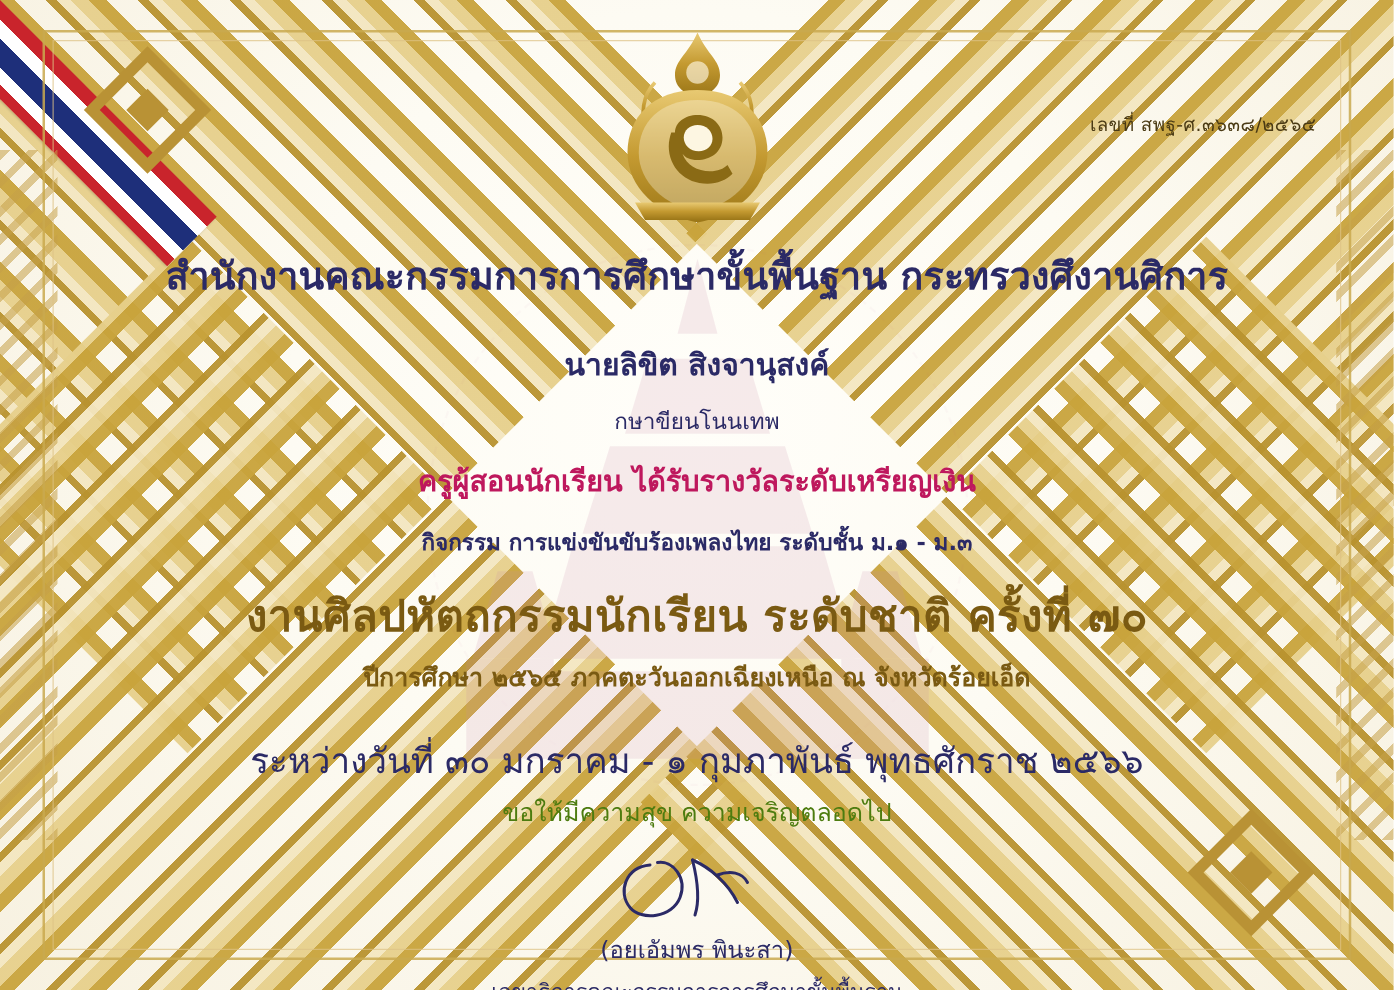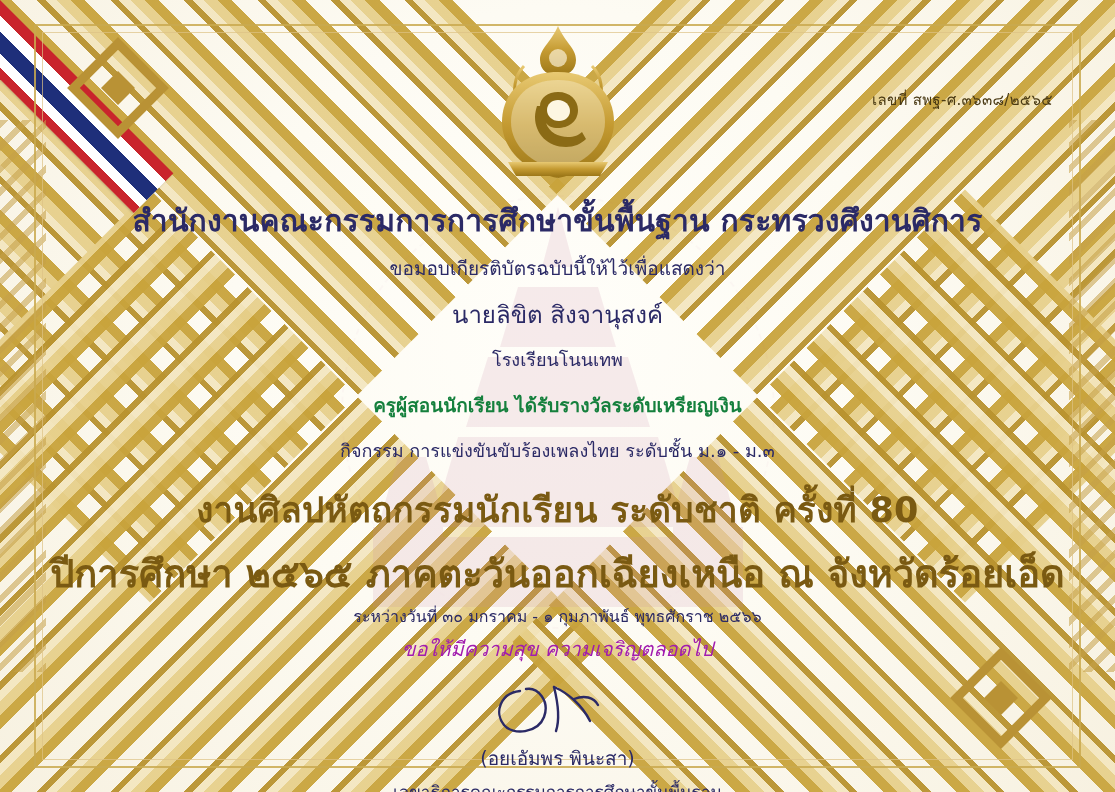--- a/index.html
+++ b/index.html
@@ -173,65 +173,64 @@
     font-weight: bold;
     color: #2b2a66;
     letter-spacing: .2px;
   }
   .award-line {
     margin-top: 9px;
     font-size: 19px;
     color: #2b2a66;
   }
   .recipient {
-    margin-top: 12px;
+    margin-top: 28px;
     font-size: 24px;
-    font-weight: normal;
+    font-weight: bold;
     color: #2b2a66;
   }
   .school {
     margin-top: 11px;
     font-size: 18px;
     color: #2b2a66;
   }
   .role {
     margin-top: 16px;
-    font-size: 19px;
-    font-weight: bold;
-    color: #15803d;
+    font-size: 23px;
+    font-weight: bold;
+    color: #be185d;
   }
   .activity {
     margin-top: 16px;
     font-size: 18px;
-    font-weight: normal;
+    font-weight: bold;
     color: #2b2a66;
   }
   .event-title {
     margin-top: 17px;
     font-size: 35px;
     font-weight: bold;
     color: #7a5a12;
     letter-spacing: .3px;
   }
   .event-sub {
     margin-top: 6px;
-    font-size: 38px;
+    font-size: 20px;
     font-weight: bold;
     color: #7a5a12;
   }
   .date-line {
-    margin-top: 0;
-    font-size: 16px;
+    margin-top: 28px;
+    font-size: 28px;
     color: #2b2a66;
   }
   .wish-line {
     margin-top: 4px;
     font-size: 20px;
-    color: #a21caf;
-    font-style: italic;
+    color: #4d7c0f;
   }
   .signature {
     margin-top: 14px;
     height: 62px;
     width: 200px;
     position: relative;
   }
   .signer-name {
     margin-top: 2px;
     font-size: 19px;
@@ -325,26 +324,25 @@
         <g fill="#8a6a15">
           <path d="M62 84 c0 -8 8 -14 18 -14 c12 0 20 8 20 18 c0 12 -10 18 -20 18 c-6 0 -10 -2 -12 -5 c3 9 12 14 22 14 c6 0 11 -2 14 -5 l4 7 c-5 5 -12 8 -20 8 c-18 0 -31 -13 -31 -30 c0 -4 1 -8 2 -11 z"></path>
           <path d="M80 78 c7 0 12 5 12 11 c0 6 -5 10 -11 10 c-7 0 -12 -5 -12 -11 c0 -6 5 -10 11 -10 z" fill="#fdf6e2"></path>
         </g>
 
         <path d="M30 140 h100 l-8 14 h-84 Z" fill="url(#gold)"></path>
       </svg>
     </div>
 
     <div class="org-line">สำนักงานคณะกรรมการการศึกษาขั้นพื้นฐาน กระทรวงศึงานศิการ</div>
-    <div class="award-line">ขอมอบเกียรติบัตรฉบับนี้ให้ไว้เพื่อแสดงว่า</div>
     <div class="recipient">นายลิขิต สิงจานุสงค์</div>
-    <div class="school">โรงเรียนโนนเทพ</div>
+    <div class="school">กษาขียนโนนเทพ</div>
     <div class="role">ครูผู้สอนนักเรียน ได้รับรางวัลระดับเหรียญเงิน</div>
     <div class="activity">กิจกรรม การแข่งขันขับร้องเพลงไทย ระดับชั้น ม.๑ - ม.๓</div>
-    <div class="event-title">งานศิลปหัตถกรรมนักเรียน ระดับชาติ ครั้งที่ 80</div>
+    <div class="event-title">งานศิลปหัตถกรรมนักเรียน ระดับชาติ ครั้งที่ ๗๐</div>
     <div class="event-sub">ปีการศึกษา ๒๕๖๕ ภาคตะวันออกเฉียงเหนือ ณ จังหวัดร้อยเอ็ด</div>
     <div class="date-line">ระหว่างวันที่ ๓๐ มกราคม - ๑ กุมภาพันธ์ พุทธศักราช ๒๕๖๖</div>
     <div class="wish-line">ขอให้มีความสุข ความเจริญตลอดไป</div>
 
     <div class="signature">
       <svg viewBox="0 0 200 62" width="200" height="62" aria-hidden="true">
         <g fill="none" stroke="#2b2a66" stroke-width="2.4" stroke-linecap="round">
           <path d="M62 12 C42 14 36 34 46 46 C55 57 80 54 86 38 C92 22 80 8 68 10"></path>
           <path d="M96 8 C100 24 102 40 98 52"></path>
           <path d="M96 8 C110 14 124 26 132 42"></path>

